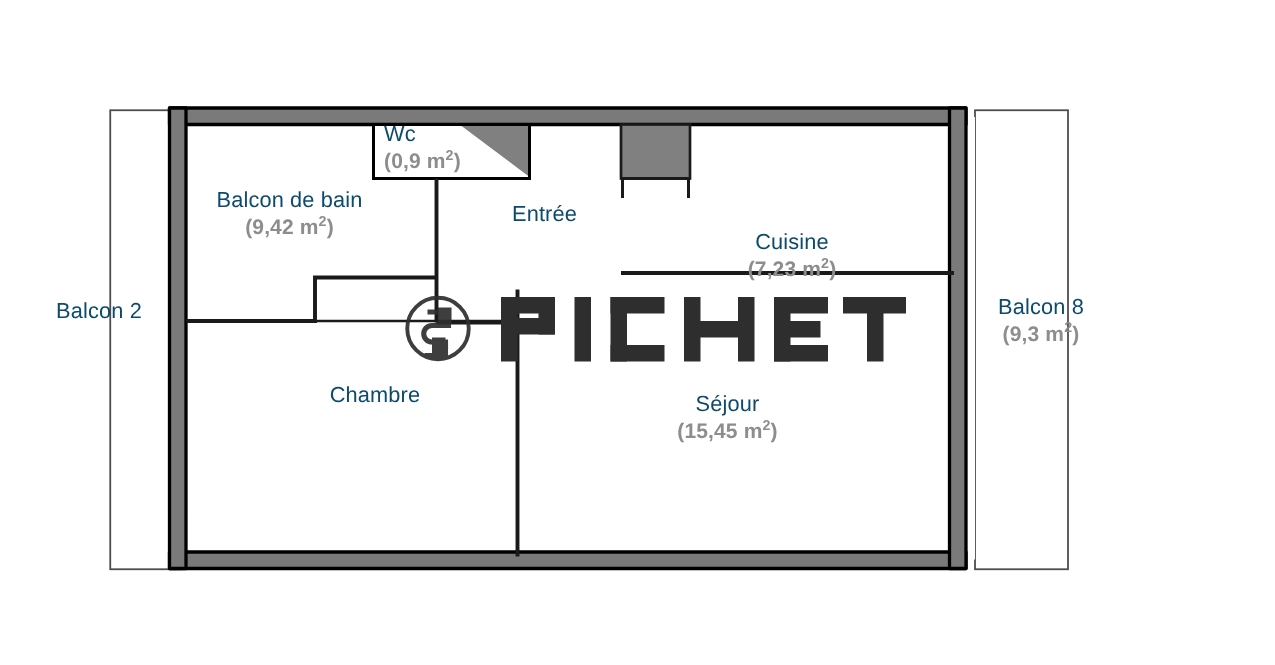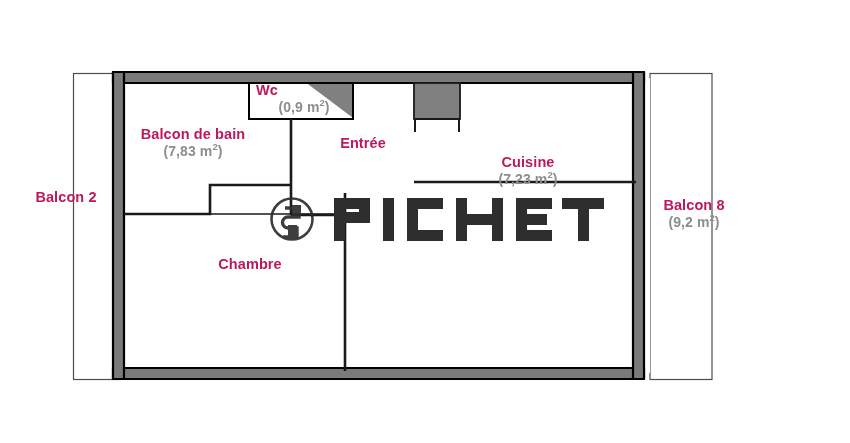--- a/index.html
+++ b/index.html
@@ -27,22 +27,22 @@
   .lbl {
     position: absolute;
     text-align: center;
     line-height: 1.25;
     white-space: nowrap;
     pointer-events: none;
   }
   .lbl .name {
     display: block;
     font-size: 14.5px;
-    font-weight: bold;
-    color: #be185d;
+    font-weight: normal;
+    color: #0c4a6e;
     letter-spacing: 0.1px;
   }
   .lbl .area {
     display: block;
     font-size: 14px;
     font-weight: bold;
     color: #8d8d8d;
     letter-spacing: 0.1px;
   }
   .lbl .area sup {
@@ -125,44 +125,48 @@
       <rect x="516" y="230" width="36" height="11"></rect>
 
       <rect x="562" y="198" width="42" height="11"></rect>
       <rect x="578" y="198" width="11" height="43"></rect>
     </g>
 
   </svg>
 
   <div class="lbl" style="left:113px; top:125px; width:160px;">
     <span class="name">Balcon de bain</span>
-    <span class="area">(<span>7,83</span> m<sup>2</sup>)</span>
+    <span class="area">(<span>9,42</span> m<sup>2</sup>)</span>
   </div>
 
   <div class="lbl" style="left:232px; top:81px; width:120px;">
     <span class="name" style="text-align:left; padding-left:24px;">Wc</span>
-    <span class="area" style="text-align:center; padding-left:24px;">(<span>0,9</span> m<sup>2</sup>)</span>
+    <span class="area" style="text-align:left; padding-left:24px;">(<span>0,9</span> m<sup>2</sup>)</span>
   </div>
 
   <div class="lbl" style="left:303px; top:134px; width:120px;">
     <span class="name">Entrée</span>
   </div>
 
   <div class="lbl" style="left:468px; top:125px; width:120px;margin-top:28px;">
     <span class="name">Cuisine</span>
     <span class="area">(<span>7,23</span> m<sup>2</sup>)</span>
   </div>
 
   <div class="lbl" style="left:180px; top:255px; width:140px;">
     <span class="name">Chambre</span>
   </div>
 
+  <div class="lbl" style="left:415px; top:261px; width:140px;">
+    <span class="name">Séjour</span>
+    <span class="area">(<span>15,45</span> m<sup>2</sup>)</span>
+  </div>
 
-  <div class="lbl" style="left:6px; top:188px; width:120px;">
+  <div class="lbl" style="left:6px; top:199px; width:120px;">
     <span class="name">Balcon 2</span>
   </div>
 
   <div class="lbl" style="left:634px; top:196px; width:120px;">
     <span class="name">Balcon 8</span>
-    <span class="area">(<span>9,2</span> m<sup>2</sup>)</span>
+    <span class="area">(<span>9,3</span> m<sup>2</sup>)</span>
   </div>
 
 </div>
 
 </body></html>

